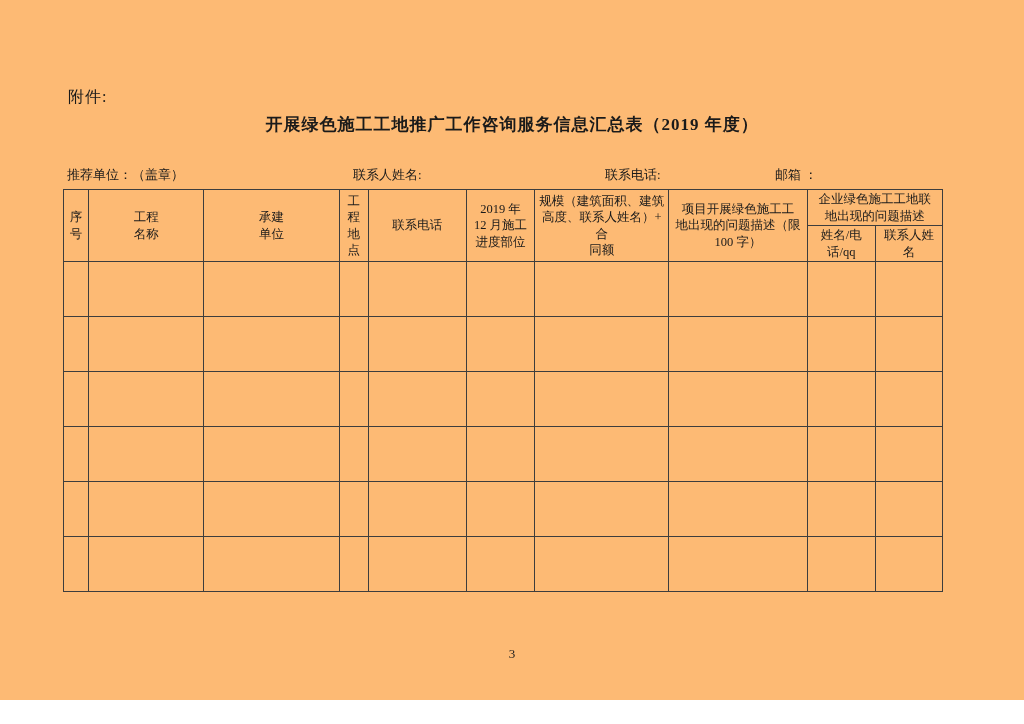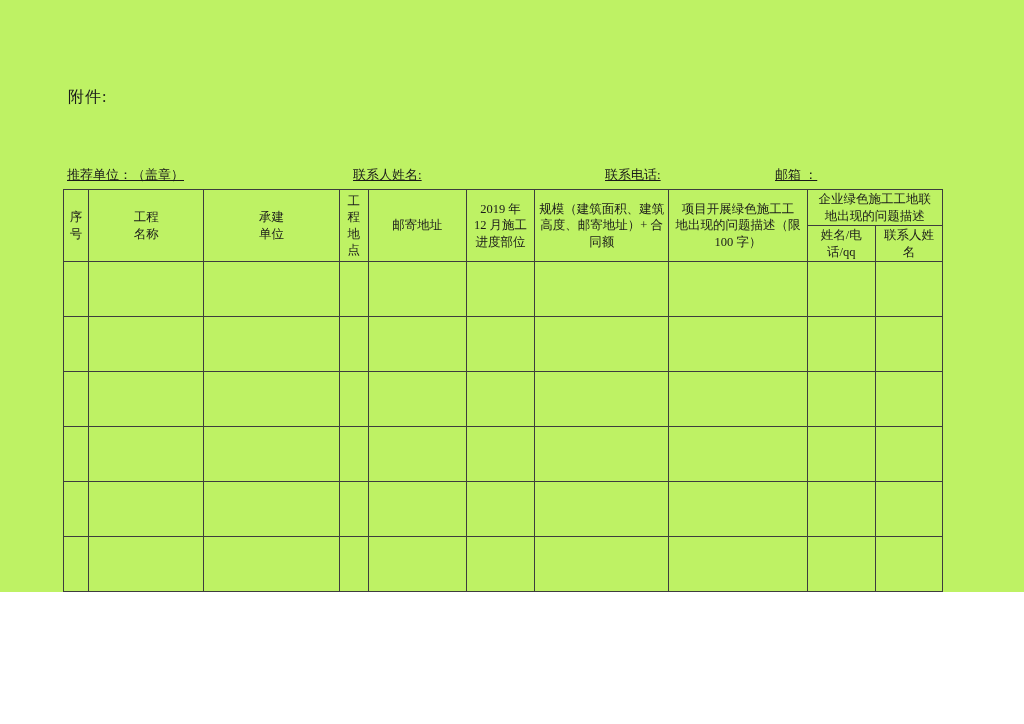--- a/index.html
+++ b/index.html
@@ -5,22 +5,22 @@
   html, body {
     margin: 0;
     padding: 0;
     background: #ffffff;
     font-family: "Liberation Serif", "DejaVu Serif", serif;
     color: #1a1a1a;
   }
   .page {
     position: relative;
     width: 1024px;
-    height: 592px;
-    background: #bef264;
+    height: 700px;
+    background: #fdba74;
     overflow: hidden;
   }
   .attachment-label {
     position: absolute;
     left: 68px;
     top: 87px;
     font-size: 16px;
     letter-spacing: 1px;
   }
   .doc-title {
@@ -31,21 +31,20 @@
     text-align: center;
     font-size: 17px;
     font-weight: bold;
     letter-spacing: 1px;
   }
   .meta-line span {
     position: absolute;
     top: 166px;
     font-size: 13px;
     white-space: nowrap;
-    text-decoration: underline;
   }
   .meta-unit    { left: 67px;  }
   .meta-contact { left: 353px; text-align: right; }
   .meta-phone   { left: 585px; margin-left: 20px; }
   .meta-email   { left: 775px; text-align: right; }
 
   table.form {
     position: absolute;
     left: 63px;
     top: 189px;
@@ -80,20 +79,21 @@
     font-size: 13px;
   }
 </style>
 </head>
 <body>
 
 <div class="page">
 
   <div class="attachment-label">附件:</div>
 
+  <div class="doc-title">开展绿色施工工地推广工作咨询服务信息汇总表（2019 年度）</div>
 
   <div class="meta-line">
     <span class="meta-unit">推荐单位：（盖章）</span>
     <span class="meta-contact">联系人姓名:</span>
     <span class="meta-phone">联系电话:</span>
     <span class="meta-email">邮箱 ：</span>
   </div>
 
   <table class="form">
     <colgroup>
@@ -113,26 +113,26 @@
         <th rowspan="2">序
 号</th>
         <th rowspan="2">工程
 名称</th>
         <th rowspan="2">承建
 单位</th>
         <th rowspan="2">工
 程
 地
 点</th>
-        <th rowspan="2">邮寄地址</th>
+        <th rowspan="2">联系电话</th>
         <th rowspan="2">2019 年
 12 月施工
 进度部位</th>
         <th rowspan="2">规模（建筑面积、建筑
-高度、邮寄地址）+ 合
+高度、联系人姓名）+ 合
 同额</th>
         <th rowspan="2">项目开展绿色施工工
 地出现的问题描述（限
 100 字）</th>
         <th colspan="2">企业绿色施工工地联
 地出现的问题描述</th>
       </tr>
       <tr class="hdr-sub">
         <th>姓名/电
 话/qq</th>

